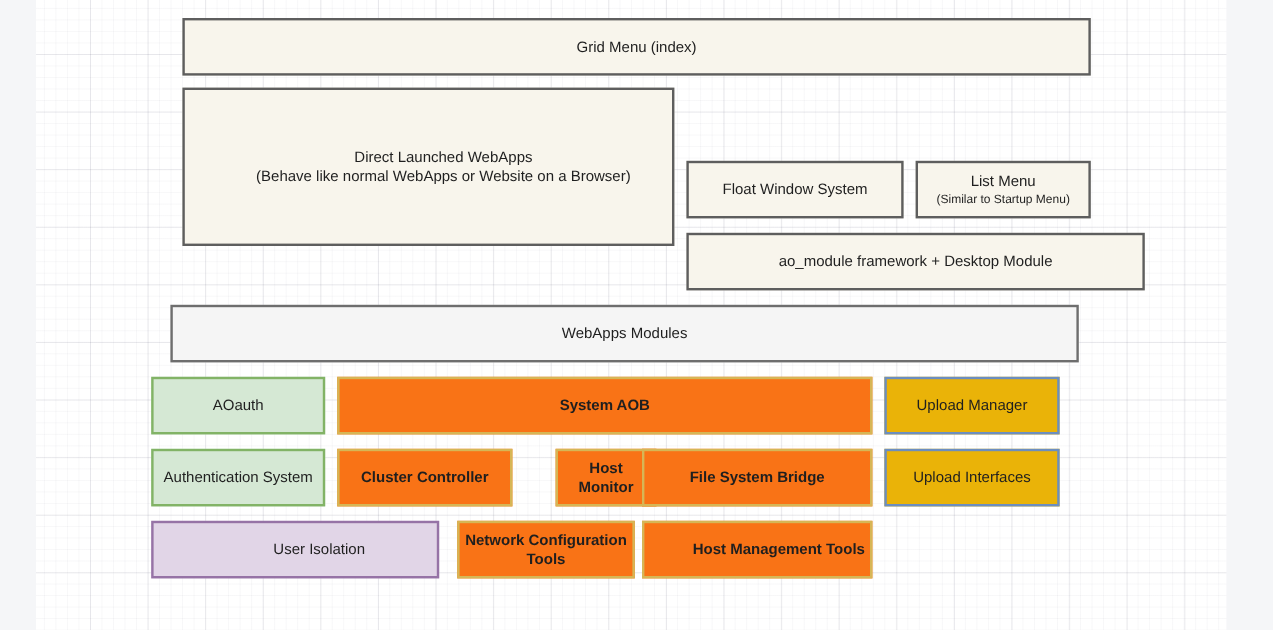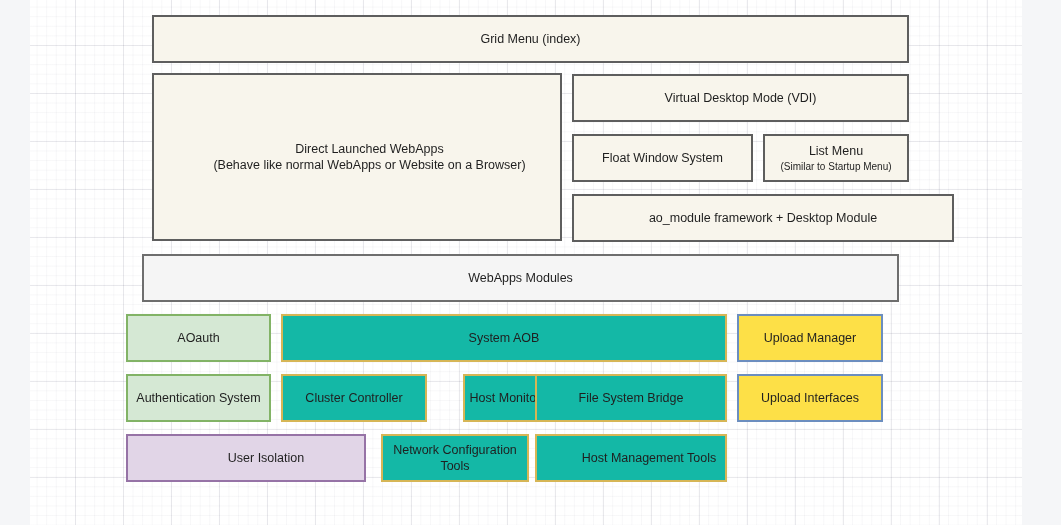--- a/index.html
+++ b/index.html
@@ -25,46 +25,43 @@
   .box {
     position: absolute; box-sizing: border-box;
     display: flex; align-items: center; justify-content: center;
     text-align: center; padding: 2px 4px;
     font-size: 12.5px; line-height: 1.3; color: #1f1f1f;
     border: 2px solid #5e5e5e;
   }
   .cream  { background: #f8f5ec; border-color: #5e5e5e; margin-left: 26px; }
   .gray   { background: #f5f5f5; border-color: #6e6e6e; }
   .green  { background: #d5e8d4; border-color: #82b366; }
-  .yellow { background: #14b8a6; border-color: #d6b656; }
-  .blue   { background: #fde047; border-color: #6c8ebf; text-align: center; }
+  .yellow { background: #f97316; border-color: #d6b656; font-weight: bold; }
+  .blue   { background: #eab308; border-color: #6c8ebf; text-align: center; }
   .purple { background: #e1d5e7; border-color: #9673a6; padding-left: 44px; }
   .stack { display: flex; flex-direction: column; align-items: center; }
   .sub-small { font-size: 10px; margin-top: 1px; }
 </style>
 </head>
 <body>
 
 <div class="stage">
   <div class="canvas-grid"></div>
 
   <div class="box cream" style="left:126px; top:15px; width:757px; height:48px;">
     <span>Grid Menu (index)</span>
   </div>
 
-  <div class="box cream" style="left:126px; top:73px; width:410px; height:168px;padding-left:29px;">
+  <div class="box cream" style="left:126px; top:73px; width:410px; height:132px;padding-left:29px;">
     <div class="stack">
       <span>Direct Launched WebApps</span>
       <span>(Behave like normal WebApps or Website on a Browser)</span>
     </div>
   </div>
 
-  <div class="box cream" style="left:546px; top:74px; width:337px; height:48px;">
-    <span>Virtual Desktop Mode (VDI)</span>
-  </div>
 
   <div class="box cream" style="left:546px; top:134px; width:181px; height:48px;">
     <span>Float Window System</span>
   </div>
 
   <div class="box cream" style="left:737px; top:134px; width:146px; height:48px;">
     <div class="stack">
       <span>List Menu</span>
       <span class="sub-small">(Similar to Startup Menu)</span>
     </div>

